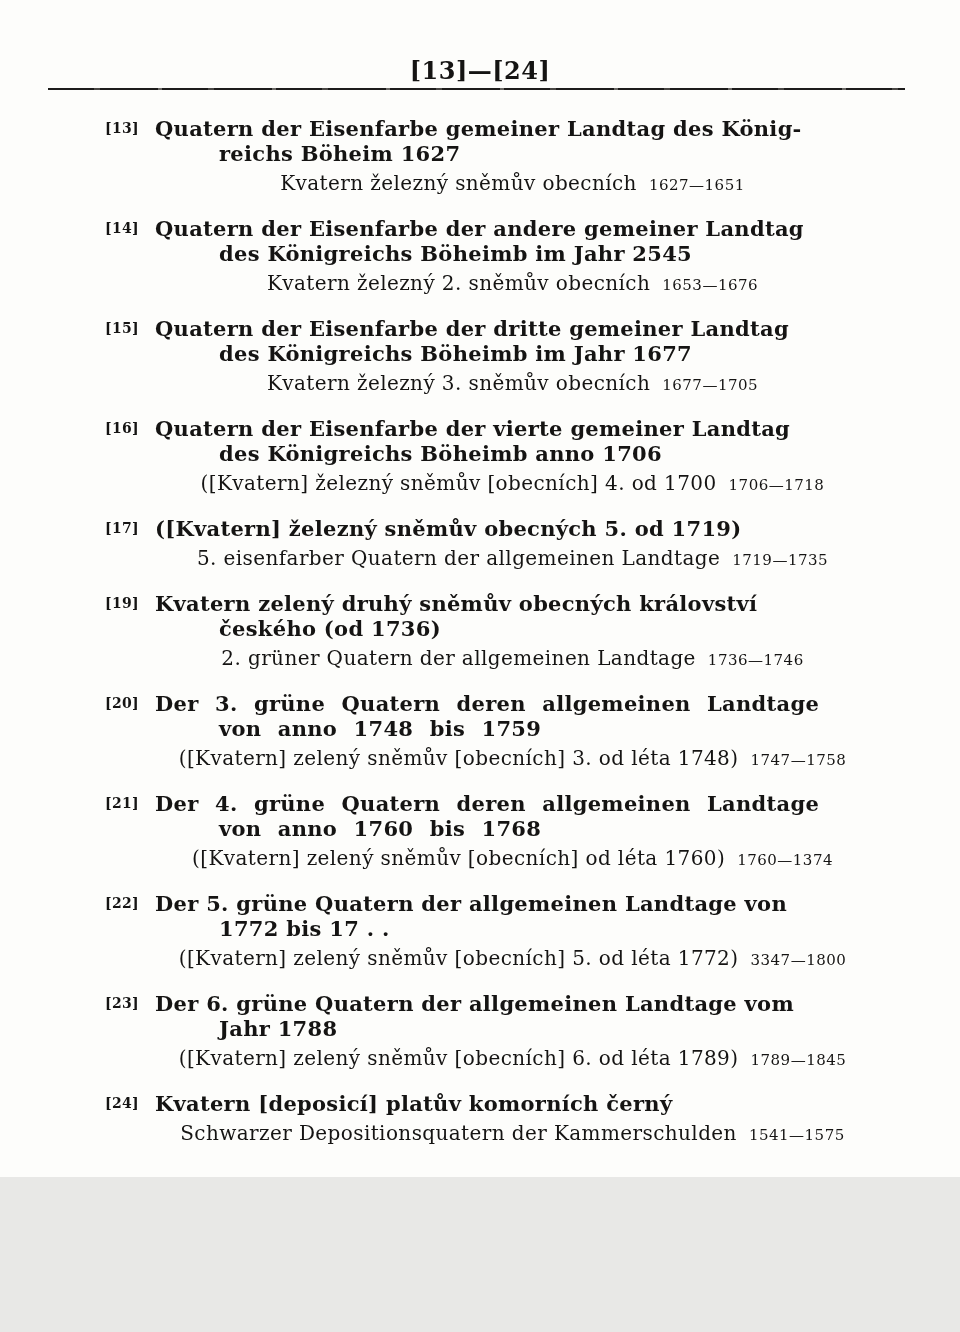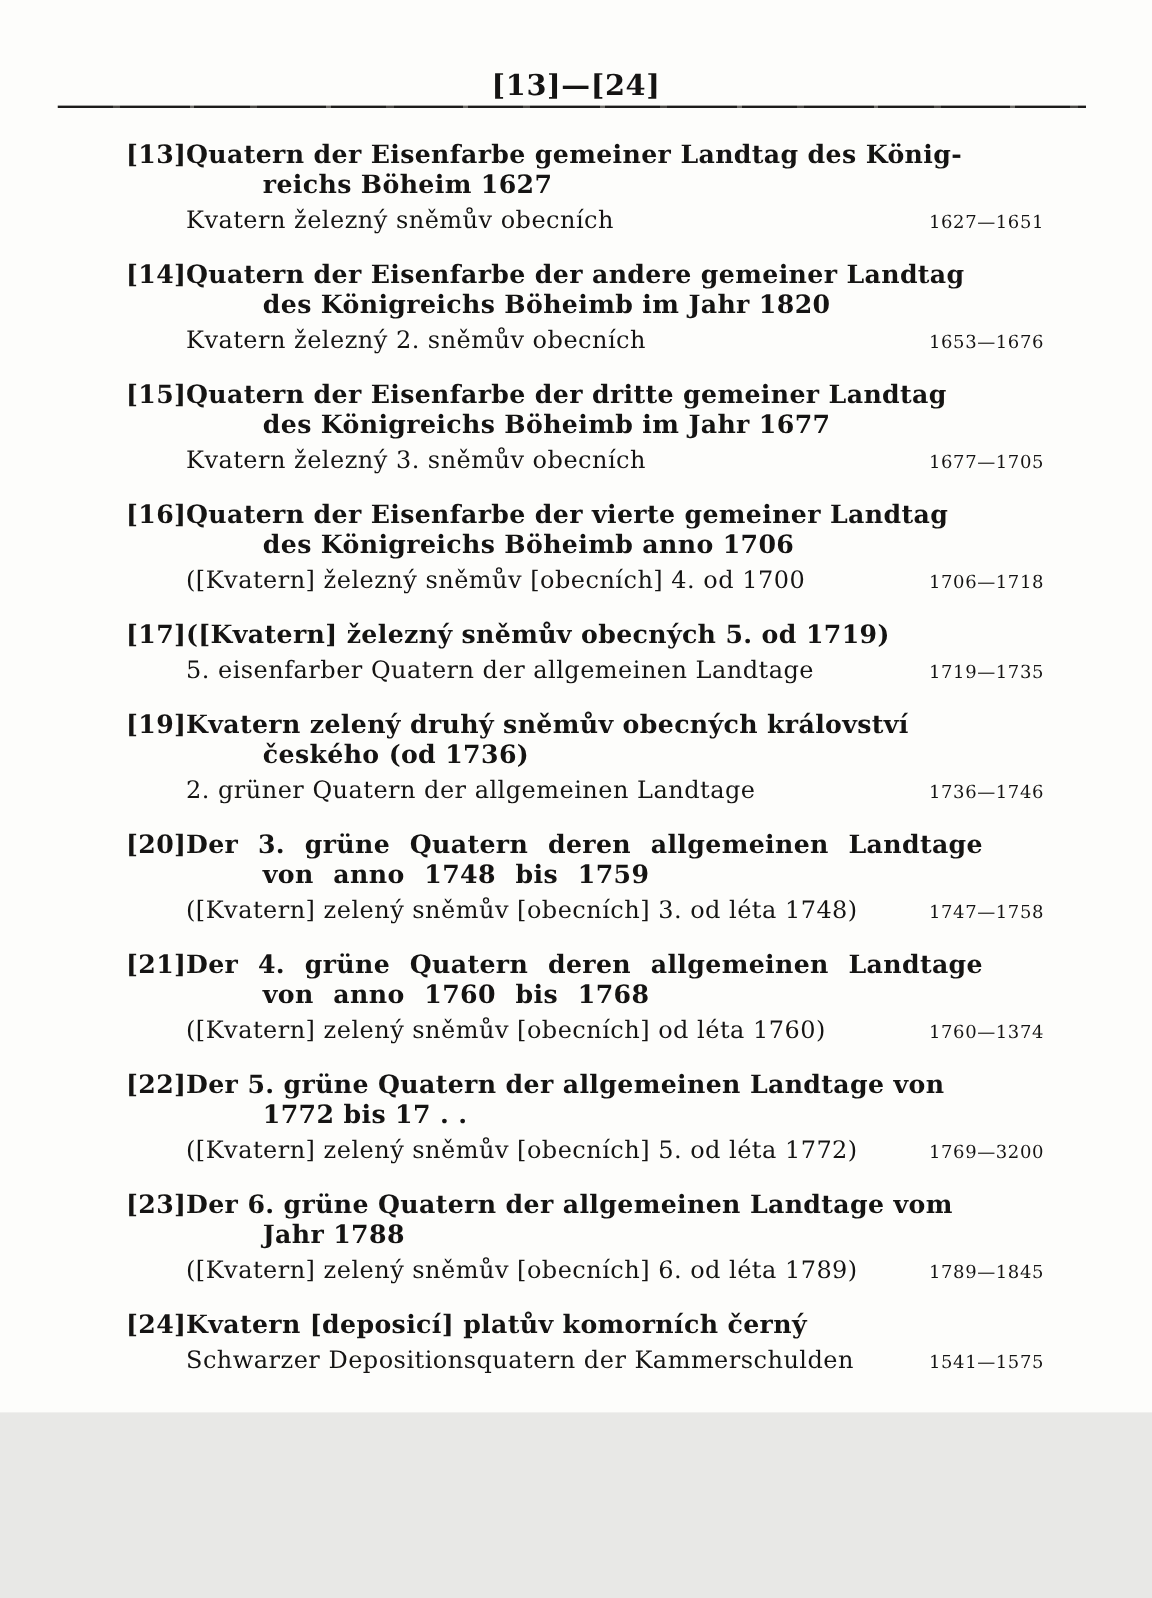--- a/index.html
+++ b/index.html
@@ -45,36 +45,36 @@
   .entry {
     position: relative;
     padding-left: 50px;
     margin-bottom: 18px;
   }
   .entry-number {
     position: absolute;
     left: 0;
     top: 0;
     font-weight: bold;
-    font-size: 21px;
+    font-size: 14px;
     line-height: 25px;
     letter-spacing: 0.3px;
   }
   .entry-title {
     font-weight: bold;
     font-size: 21px;
     line-height: 25px;
     letter-spacing: 0.3px;
   }
   .entry-title .title-line { white-space: nowrap; }
   .entry-title .title-line.cont { padding-left: 64px; }
   .entry.spread .entry-title { word-spacing: 0.42em; }
   .sub-row {
     display: flex;
-    justify-content: space-between;
+    justify-content: center;
     align-items: baseline;
     margin-top: 5px;
     line-height: 25px;
   }
   .entry-subtitle {
     font-size: 20px;
     letter-spacing: 0.4px;
     white-space: nowrap;
   }
   .entry-years {
@@ -111,21 +111,21 @@
     <div class="sub-row">
       <span class="entry-subtitle">Kvatern železný sněmův obecních</span>
       <span class="entry-years">1627—1651</span>
     </div>
   </div>
 
   <div class="entry">
     <div class="entry-number">[14]</div>
     <div class="entry-title">
           <div class="title-line">Quatern der Eisenfarbe der andere gemeiner Landtag</div>
-          <div class="title-line cont">des Königreichs Böheimb im Jahr 1820</div>
+          <div class="title-line cont">des Königreichs Böheimb im Jahr 2545</div>
         </div>
     <div class="sub-row">
       <span class="entry-subtitle">Kvatern železný 2. sněmův obecních</span>
       <span class="entry-years">1653—1676</span>
     </div>
   </div>
 
   <div class="entry">
     <div class="entry-number">[15]</div>
     <div class="entry-title">
@@ -199,21 +199,21 @@
   </div>
 
   <div class="entry">
     <div class="entry-number">[22]</div>
     <div class="entry-title">
           <div class="title-line">Der 5. grüne Quatern der allgemeinen Landtage von</div>
           <div class="title-line cont">1772 bis 17 . .</div>
         </div>
     <div class="sub-row">
       <span class="entry-subtitle">([Kvatern] zelený sněmův [obecních] 5. od léta 1772)</span>
-      <span class="entry-years">1769—3200</span>
+      <span class="entry-years">3347—1800</span>
     </div>
   </div>
 
   <div class="entry">
     <div class="entry-number">[23]</div>
     <div class="entry-title">
           <div class="title-line">Der 6. grüne Quatern der allgemeinen Landtage vom</div>
           <div class="title-line cont">Jahr 1788</div>
         </div>
     <div class="sub-row">

